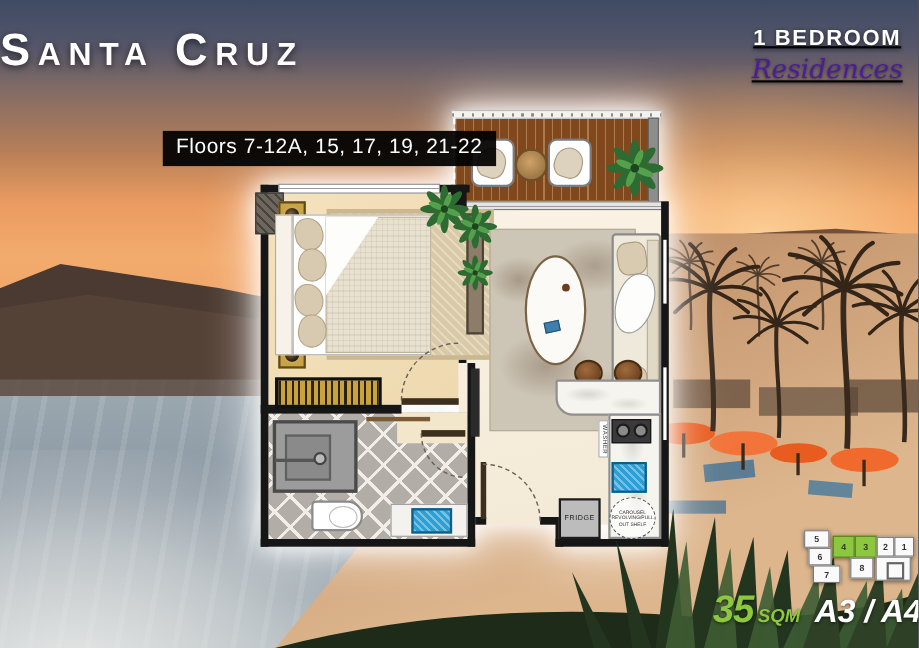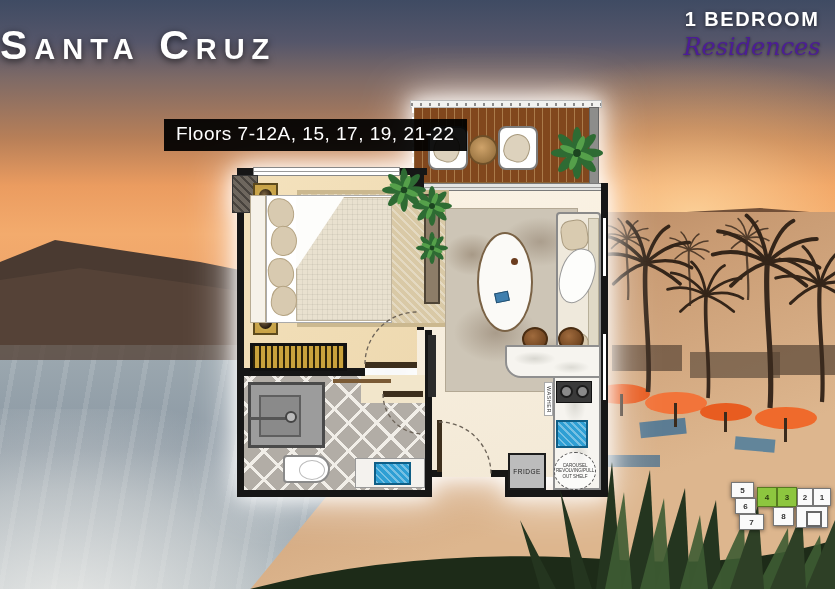--- a/index.html
+++ b/index.html
@@ -22,26 +22,26 @@
   .bg-beach{left:0;top:0;width:835px;height:589px;z-index:4;
     background:linear-gradient(160deg,#8a5a3c 20%,#c89a72 55%,#ddb68e 80%);
     clip-path:polygon(100% 36%,100% 100%,30% 100%,52% 62%,68% 36%);}
   .bg-palms{left:0;top:0;width:835px;height:589px;z-index:5;}
   .bg-grass{left:0;top:0;width:835px;height:589px;z-index:12;pointer-events:none;}
 
   
   .title{left:0;right:0;top:22px;margin:0;text-align:left;z-index:15;
     font-family:"Liberation Sans",sans-serif;font-variant:small-caps;font-weight:600;
     font-size:41px;letter-spacing:7px;color:#fff;text-shadow:0 2px 7px rgba(0,0,0,.65);}
-  .badge{right:8px;top:8px;width:150px;text-align:center;z-index:15;}
+  .badge{right:8px;top:24px;width:150px;text-align:center;z-index:15;text-decoration:underline;}
   .badge .line1{position:static;display:block;color:#fff;font-size:20px;font-weight:600;
     letter-spacing:1.5px;text-shadow:0 1px 4px rgba(0,0,0,.6);}
   .badge .line2{position:static;display:block;margin-top:2px;font-family:"DejaVu Serif",serif;
     font-style:italic;font-size:24px;color:#4c1d95;text-shadow:0 1px 3px rgba(0,0,0,.5);}
-  .floors{left:164px;top:119px;z-index:15;background:rgba(0,0,0,.93);color:#fff;
+  .floors{left:148px;top:119px;z-index:15;background:rgba(0,0,0,.93);color:#fff;
     font-size:19px;padding:4px 12px 6px;letter-spacing:.5px;white-space:nowrap;}
 
   
   .plan{left:232px;top:98px;width:380px;height:420px;z-index:10;
     filter:drop-shadow(0 0 10px rgba(255,255,255,.95)) drop-shadow(0 0 22px rgba(255,255,255,.8));}
   .w{background:#161616;}
   .floor-bed{left:12px;top:77px;width:173px;height:193px;background:linear-gradient(135deg,#f4e2bd,#eed9b0);}
   .floor-liv{left:185px;top:93px;width:184px;height:286px;background:linear-gradient(170deg,#faf2e4,#f3e9d6);}
   .floor-bath{left:12px;top:277px;width:181px;height:115px;background-color:#b2ada6;
     background-image:repeating-linear-gradient(45deg,#f1eee8 0 3px,transparent 3px 20px),
@@ -404,14 +404,21 @@
       </div>
     <div class="ku ku1">
         <span>1</span>
       </div>
     <div class="ku ku8">
         <span>8</span>
       </div>
     <div class="kcore"></div>
   </div>
 
+  <div class="footer">
+    <span class="sq">
+      <span class="v">35</span>
+      <span class="u">SQM</span>
+    </span>
+    <span class="codes">A3 / A4</span>
+  </div>
 
 </div>
 
 </body></html>

